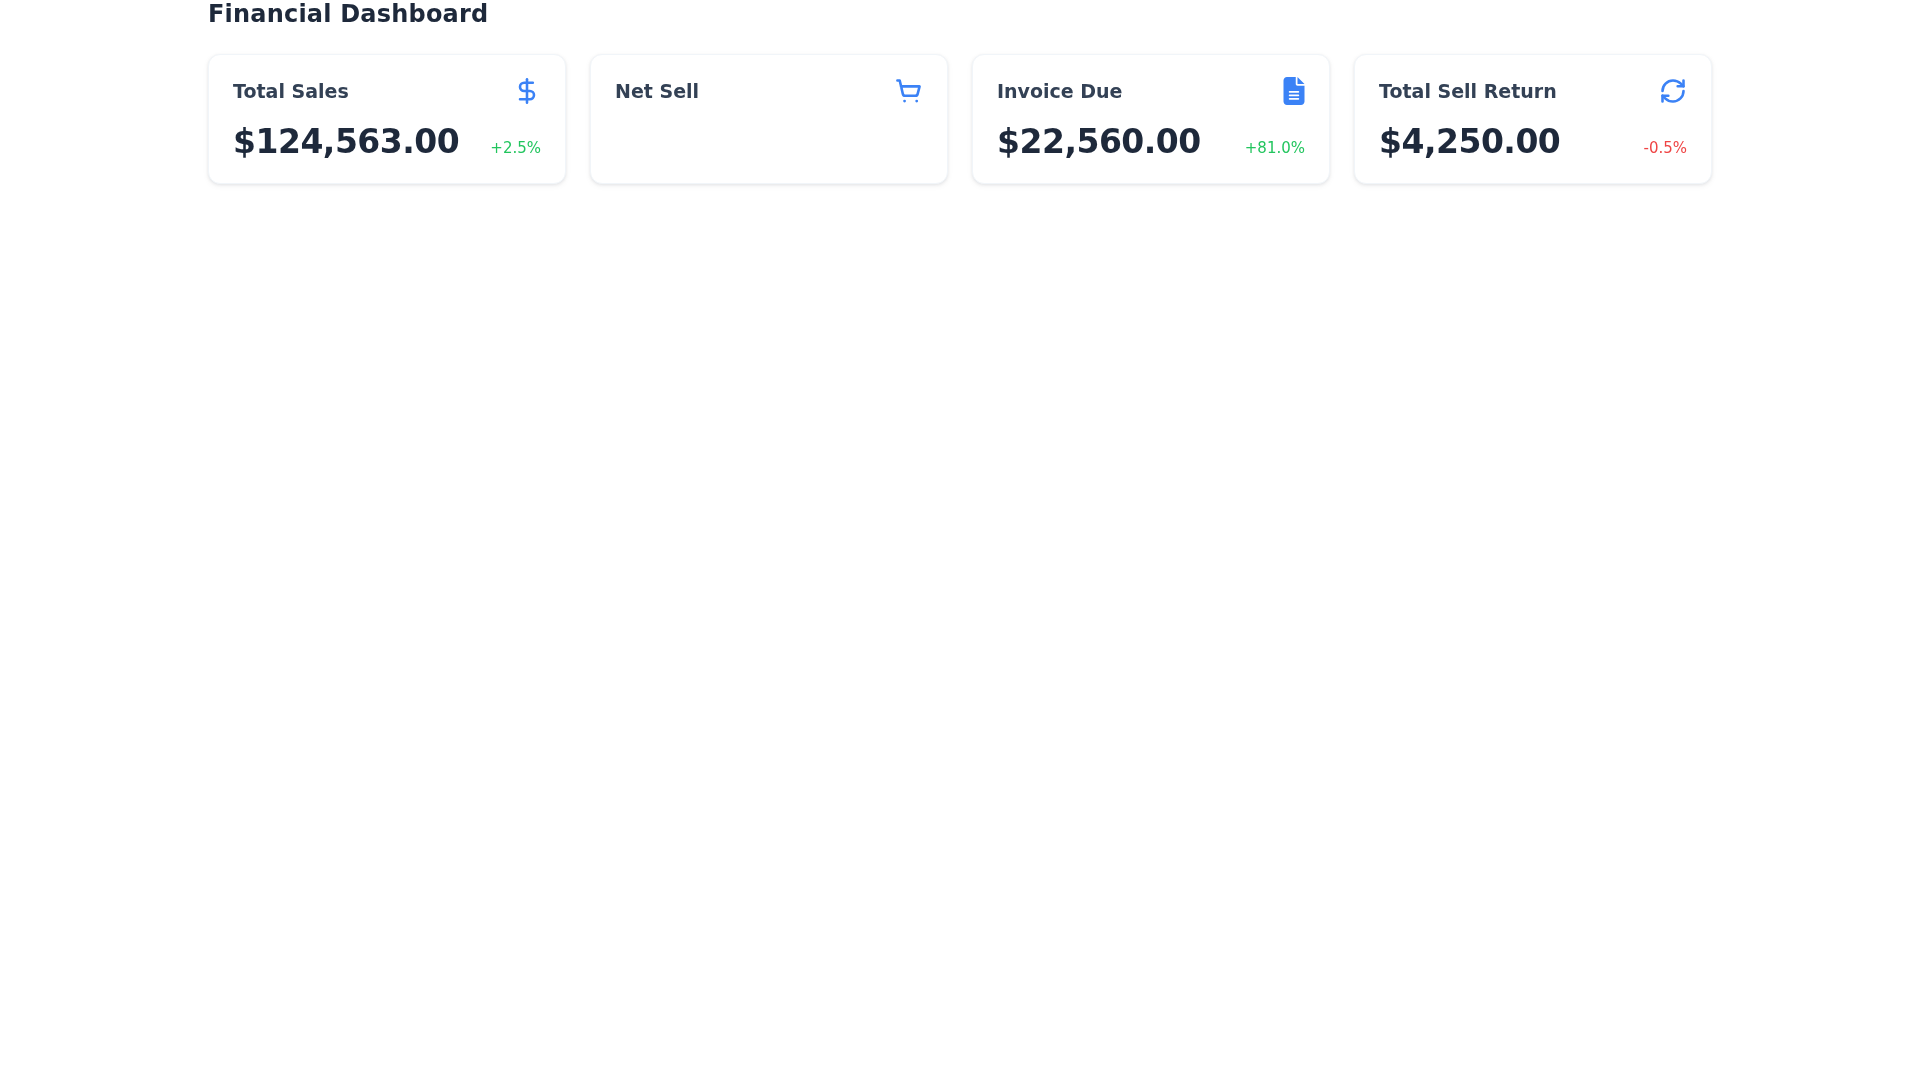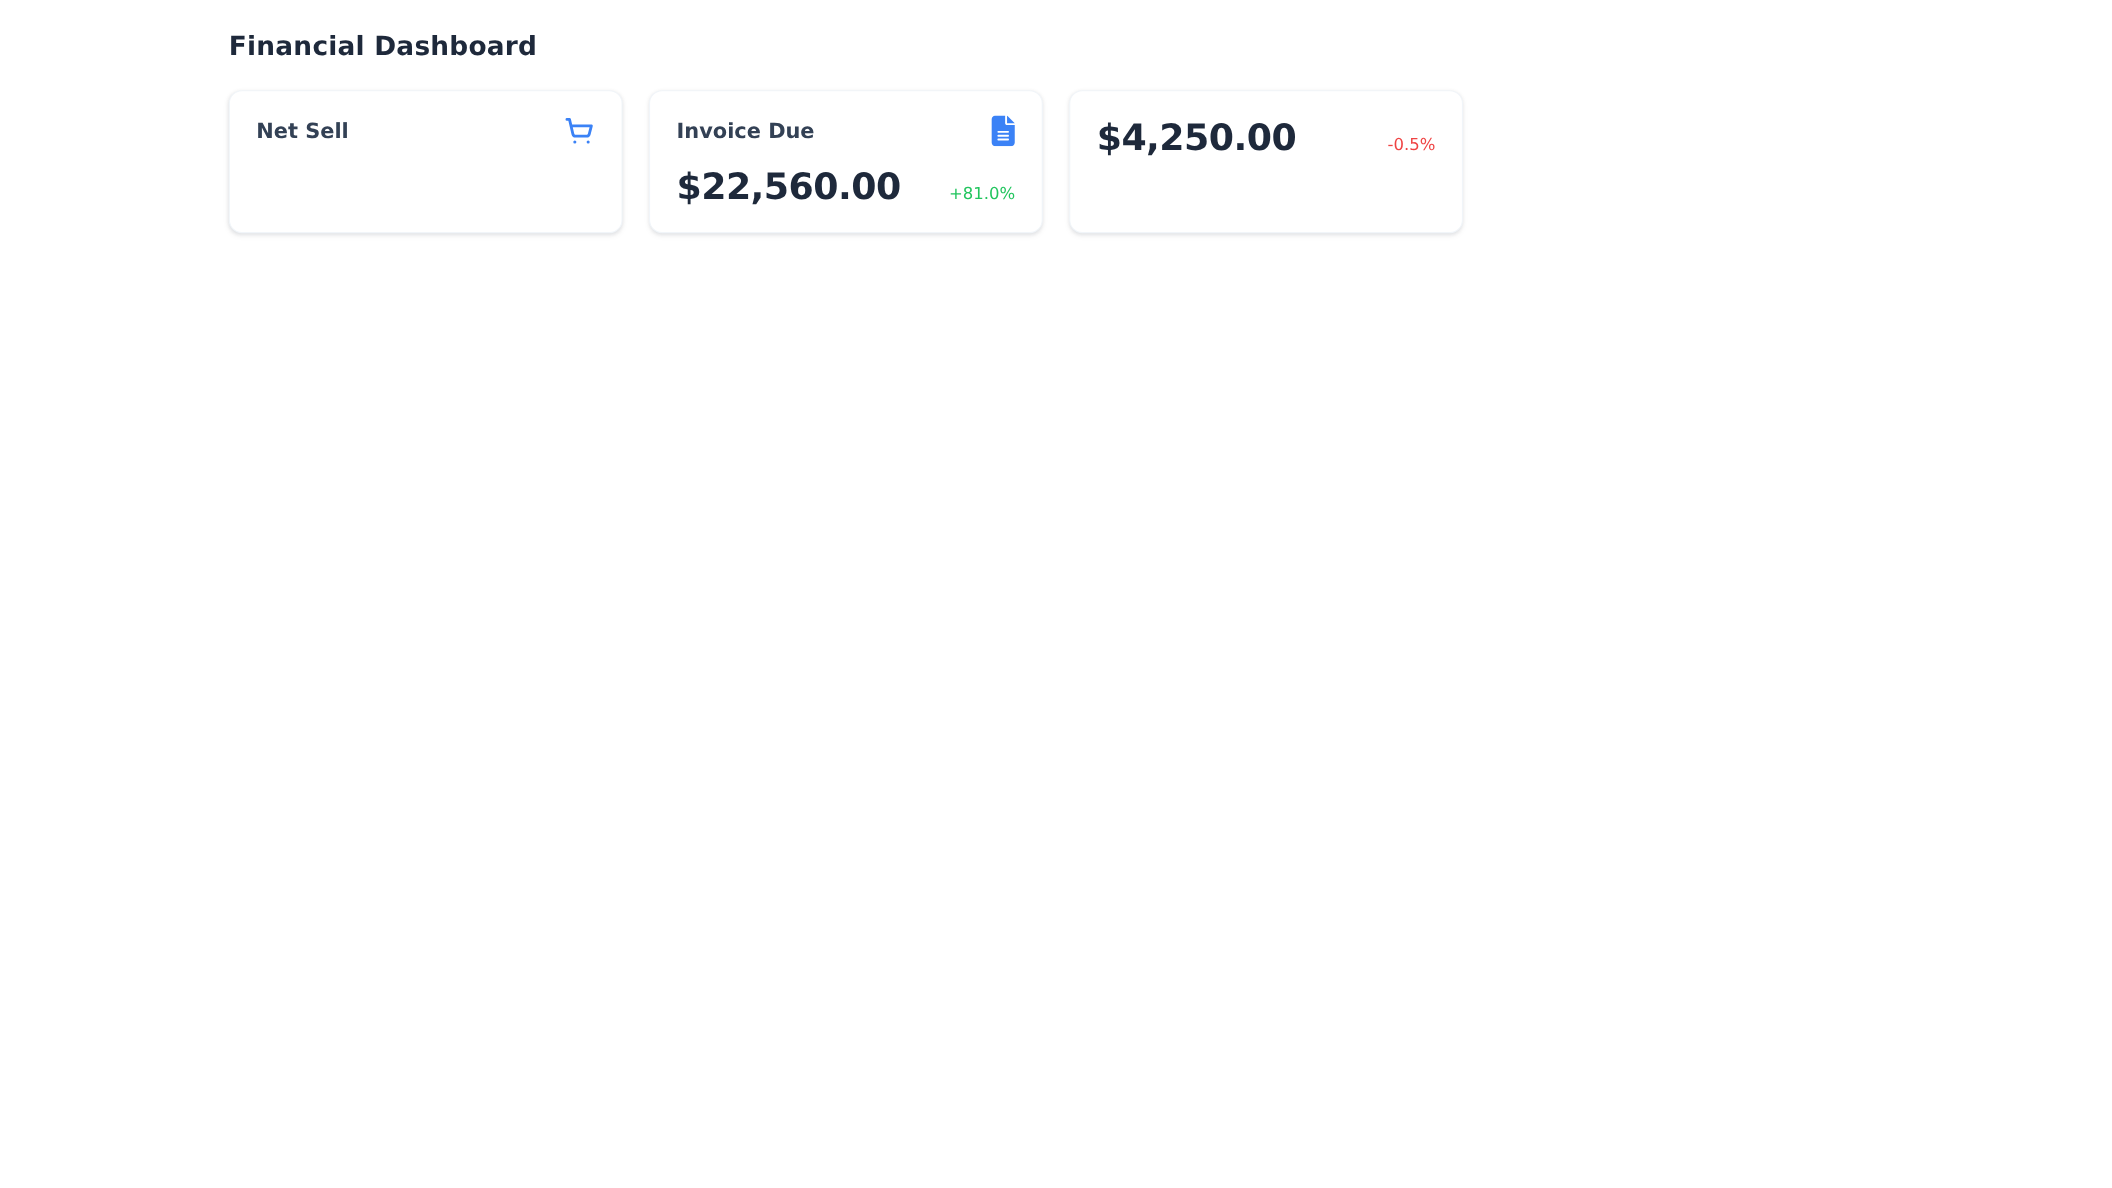--- a/index.html
+++ b/index.html
@@ -16,21 +16,20 @@
   html,body{margin:0;padding:0;}
   body{
     width:1920px;height:1080px;
     background:var(--page-bg);
     font-family:"DejaVu Sans","Liberation Sans",sans-serif;
     overflow:hidden;
   }
   .container{
     width:1504px;
     margin:0 auto;
-    padding-top:28px;
   }
   .page-title{
     margin:0 0 26px 0;
     font-size:24px;
     font-weight:700;
     color:var(--heading);
     letter-spacing:0.2px;
   }
   .cards-grid{
     display:grid;
@@ -83,20 +82,36 @@
   }
   .card-change.positive{color:var(--positive);}
   .card-change.negative{color:var(--negative);}
 </style>
 </head>
 <body>
 
 <div class="container">
   <h1 class="page-title">Financial Dashboard</h1>
   <div class="cards-grid" id="cards-grid">
+  <div class="card">
+    <div class="card-top">
+      <span class="card-label">Total Sales</span>
+      <span class="icon">
+        <svg width="28" height="28" viewBox="0 0 24 24" fill="none" stroke="currentColor" stroke-width="2.2" stroke-linecap="round" stroke-linejoin="round">
+          <line x1="12" y1="2" x2="12" y2="22"></line>
+          <path d="M17 5H9.5a3.5 3.5 0 0 0 0 7h5a3.5 3.5 0 0 1 0 7H6"></path>
+        </svg>
+
+      </span>
+    </div>
+    <div class="card-bottom">
+      <span class="card-value">$124,563.00</span>
+      <span class="card-change positive">+2.5%</span>
+    </div>
+  </div>
 
   <div class="card">
     <div class="card-top">
       <span class="card-label">Net Sell</span>
       <span class="icon">
 
         <svg width="28" height="28" viewBox="0 0 24 24" fill="none" stroke="currentColor" stroke-width="2.2" stroke-linecap="round" stroke-linejoin="round">
           <circle cx="8.2" cy="20.6" r="1.2" fill="currentColor" stroke="none"></circle>
           <circle cx="18.6" cy="20.6" r="1.2" fill="currentColor" stroke="none"></circle>
           <path d="M2.05 3.05h2l2.66 11.42a2 2 0 0 0 2 1.58h8.78a2 2 0 0 0 1.95-1.57l1.65-6.43H5.12"></path>
@@ -117,19 +132,31 @@
 
       </span>
     </div>
     <div class="card-bottom">
       <span class="card-value">$22,560.00</span>
       <span class="card-change positive">+81.0%</span>
     </div>
   </div>
 
   <div class="card">
+    <div class="card-top">
+      <span class="card-label">Total Sell Return</span>
+      <span class="icon">
+
+        <svg width="28" height="28" viewBox="0 0 24 24" fill="none" stroke="currentColor" stroke-width="2.2" stroke-linecap="round" stroke-linejoin="round">
+          <path d="M3 12a9 9 0 0 1 9-9 9.75 9.75 0 0 1 6.74 2.74L21 8"></path>
+          <path d="M21 3v5h-5"></path>
+          <path d="M21 12a9 9 0 0 1-9 9 9.75 9.75 0 0 1-6.74-2.74L3 16"></path>
+          <path d="M3 21v-5h5"></path>
+        </svg>
+      </span>
+    </div>
     <div class="card-bottom">
       <span class="card-value">$4,250.00</span>
       <span class="card-change negative">-0.5%</span>
     </div>
   </div>
 </div>
 </div>
 
 </body></html>

